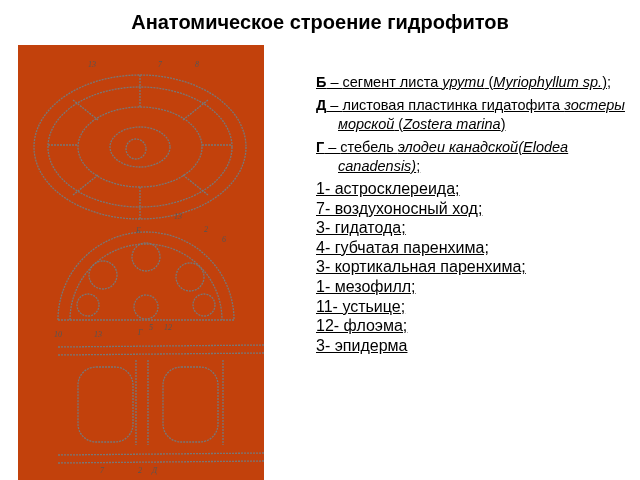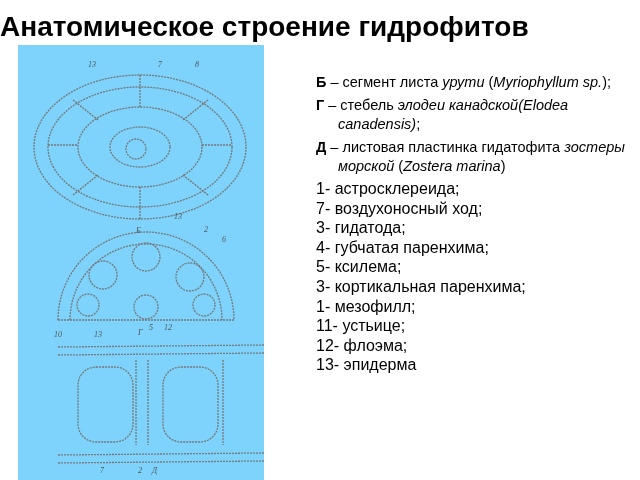--- a/index.html
+++ b/index.html
@@ -1,22 +1,22 @@
 <!DOCTYPE html>
 <html><head>
 <meta charset="utf-8">
 <style>
   html, body { margin:0; padding:0; }
   body { width:640px; height:480px; background:#ffffff; position:relative; overflow:hidden;
          font-family:"Liberation Sans", sans-serif; color:#000; }
-  .title { position:absolute; left:0; top:11px; width:640px; 
-           font-size:28px; font-weight:bold; }
-  .figure { position:absolute; left:18px; top:45px; width:246px; height:435px; background:#7dd3fc; }
+  .title { position:absolute; left:0; top:11px; width:640px; text-align:center;
+           font-size:20px; font-weight:bold; }
+  .figure { position:absolute; left:18px; top:45px; width:246px; height:435px; background:#c2410c; }
   .figure svg { width:100%; height:100%; display:block; }
-  .legend { position:absolute; left:316px; top:73px; width:320px; font-size:14.5px; line-height:19px; }
+  .legend { position:absolute; left:316px; top:73px; width:320px; font-size:14.5px; line-height:19px;text-decoration:underline; }
   .entry { padding-left:22px; text-indent:-22px; margin-bottom:4px; }
   .entry b { font-weight:bold; }
   .entry i { font-style:italic; }
   .item { font-size:16px; line-height:18px; height:19.6px; }
 </style>
 </head>
 <body>
 
 <div class="title">Анатомическое строение гидрофитов</div>
 
@@ -61,25 +61,24 @@
       <text x="76" y="292">13</text>
       <text x="82" y="428">7</text>
       <text x="120" y="428">2</text>
       <text x="134" y="428">Д</text>
     </g>
   </svg>
 </div>
 
 <div class="legend">
   <div class="entry"><b>Б</b><span> – </span><span>сегмент листа </span><i>урути</i><span> (</span><i>Myriophyllum sp.</i><span>);</span></div>
+  <div class="entry"><b>Д</b><span> – </span><span>листовая пластинка гидатофита </span><i>зостеры морской</i><span> (</span><i>Zostera marina</i><span>)</span></div>
   <div class="entry"><b>Г</b><span> – </span><span>стебель </span><i>элодеи канадской(Elodea canadensis)</i><span>;</span></div>
-  <div class="entry"><b>Д</b><span> – </span><span>листовая пластинка гидатофита </span><i>зостеры морской</i><span> (</span><i>Zostera marina</i><span>)</span></div>
   <div class="item">1- астросклереида;</div>
   <div class="item">7- воздухоносный ход;</div>
   <div class="item">3- гидатода;</div>
   <div class="item">4- губчатая паренхима;</div>
-  <div class="item">5- ксилема;</div>
   <div class="item">3- кортикальная паренхима;</div>
   <div class="item">1- мезофилл;</div>
   <div class="item">11- устьице;</div>
   <div class="item">12- флоэма;</div>
-  <div class="item">13- эпидерма</div>
+  <div class="item">3- эпидерма</div>
 </div>
 
 </body></html>

